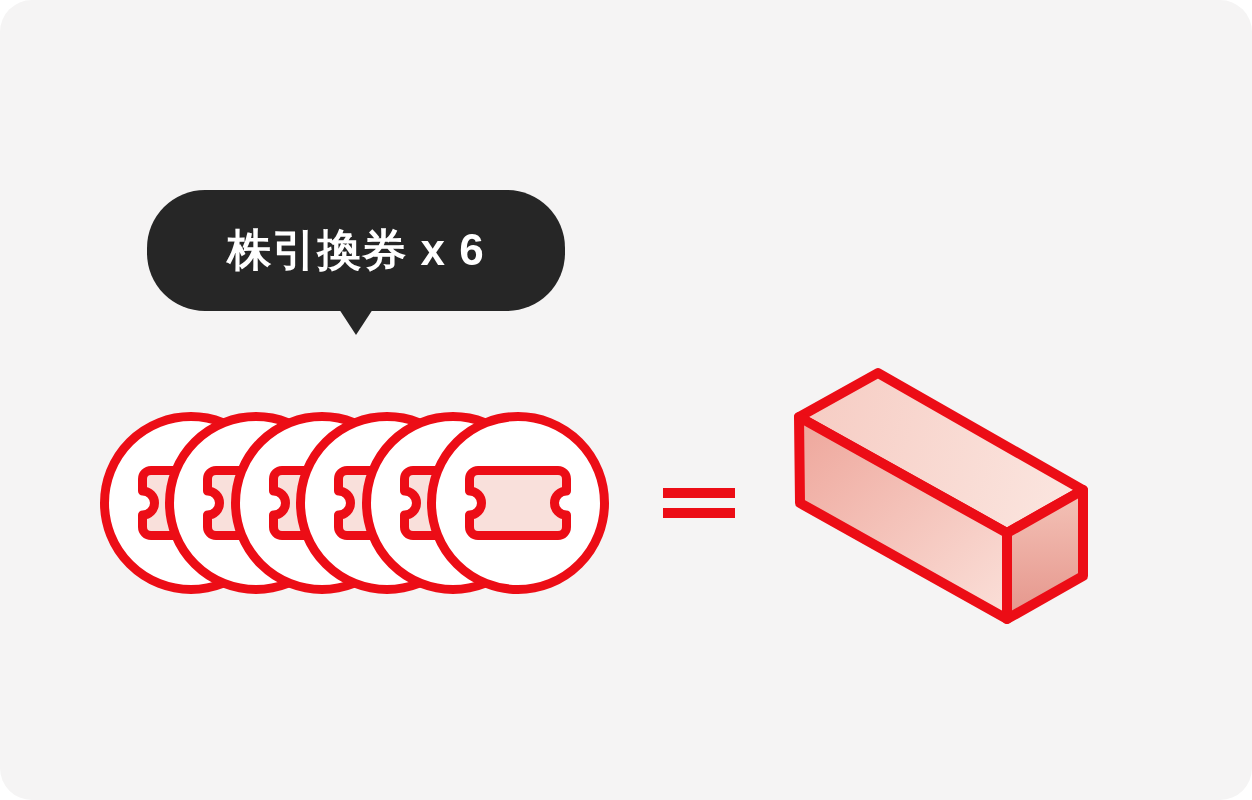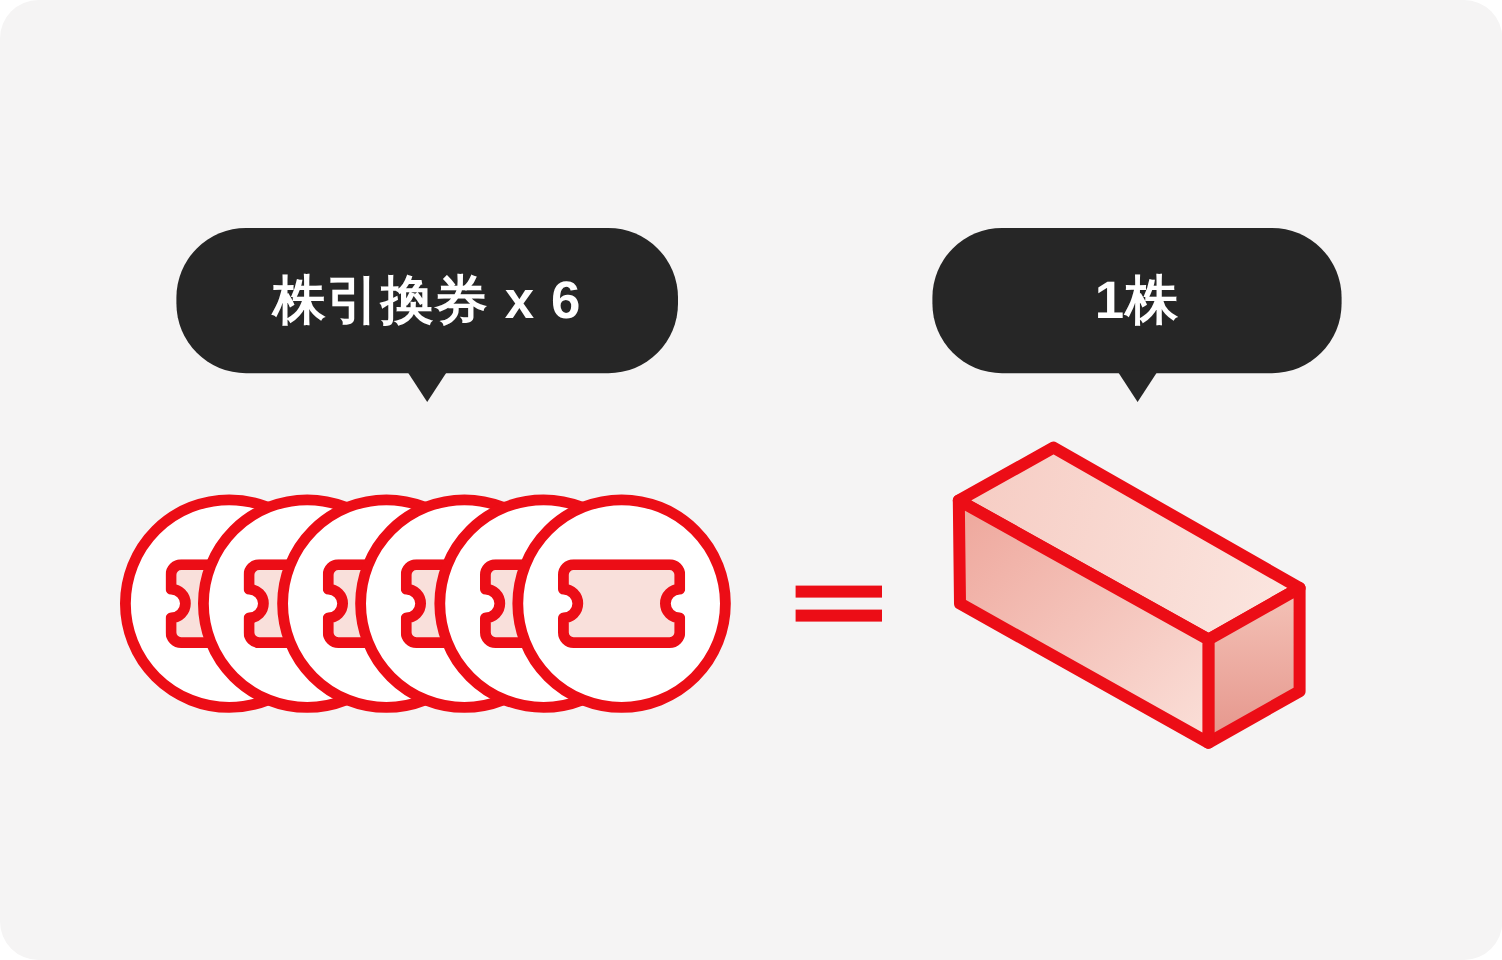--- a/index.html
+++ b/index.html
@@ -102,23 +102,20 @@
 </head>
 <body>
 
 <div class="stage">
   <div class="card"></div>
 
   <div class="bubble bubble-left">
     <span>株引換券 x 6</span>
   </div>
 
-  <div class="bubble bubble-right">
-    <span>1株</span>
-  </div>
 
   <div class="coins" id="coins">
       <div class="coin" style="left: 0px; z-index: 1;">
       <svg width="106" height="74" viewBox="0 0 106 74">
         <path d="M13 4.5 H93 A8.5 8.5 0 0 1 101.5 13 V25 A12 12 0 0 0 101.5 49 V61 A8.5 8.5 0 0 1 93 69.5 H13 A8.5 8.5 0 0 1 4.5 61 V49 A12 12 0 0 0 4.5 25 V13 A8.5 8.5 0 0 1 13 4.5 Z" fill="#F9E0DB" stroke="#EC0D16" stroke-width="9" stroke-linejoin="round"></path>
       </svg>
     </div>
       <div class="coin" style="left: 65px; z-index: 2;">
       <svg width="106" height="74" viewBox="0 0 106 74">
         <path d="M13 4.5 H93 A8.5 8.5 0 0 1 101.5 13 V25 A12 12 0 0 0 101.5 49 V61 A8.5 8.5 0 0 1 93 69.5 H13 A8.5 8.5 0 0 1 4.5 61 V49 A12 12 0 0 0 4.5 25 V13 A8.5 8.5 0 0 1 13 4.5 Z" fill="#F9E0DB" stroke="#EC0D16" stroke-width="9" stroke-linejoin="round"></path>

